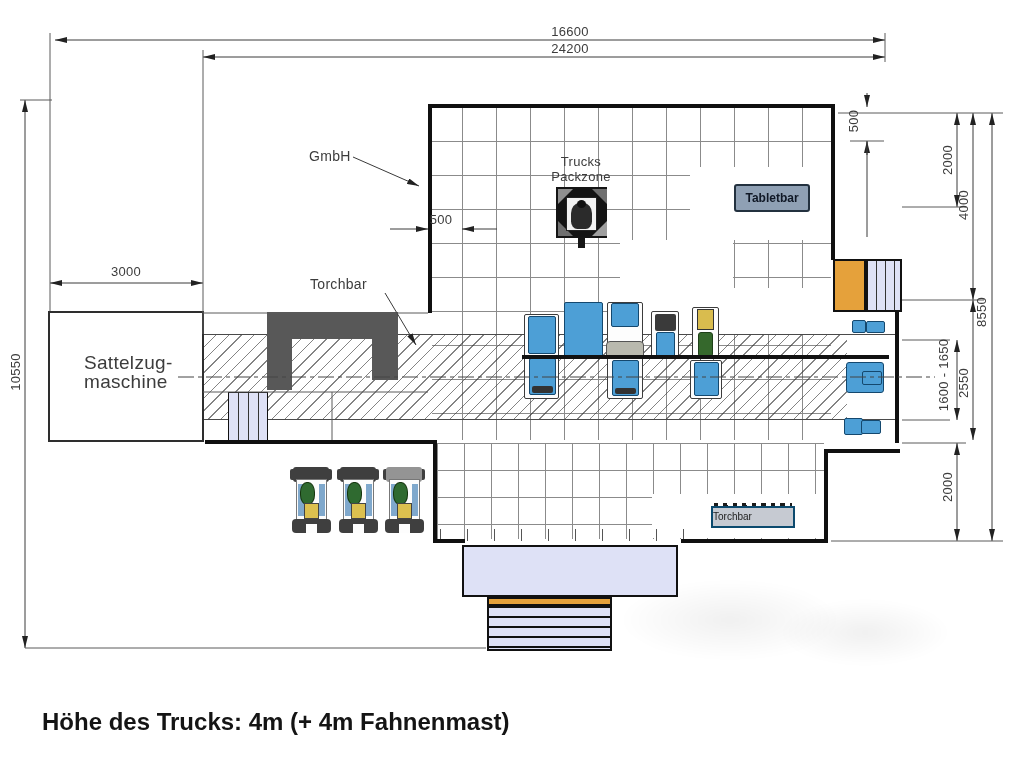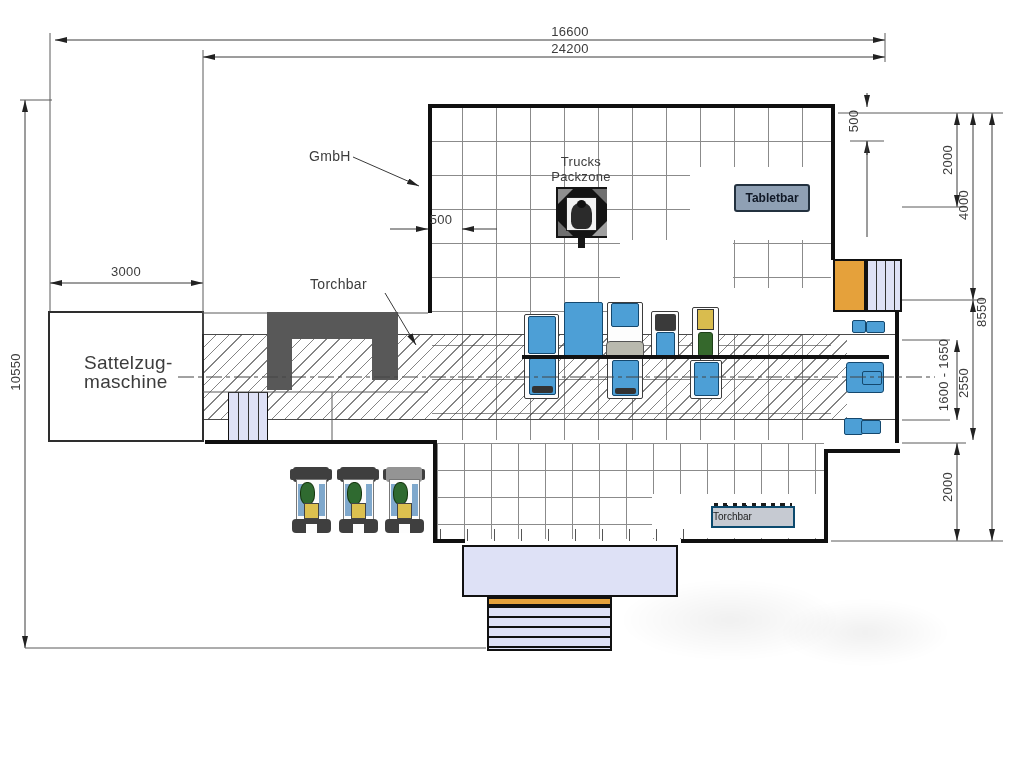--- a/index.html
+++ b/index.html
@@ -269,14 +269,15 @@
   <div class="name" style="left:310px;top:276px;">Torchbar</div>
   <div class="name" style="left:84px;top:353px;font-size:19px;line-height:19px;">
     <div>Sattelzug-</div>
     <div>maschine</div>
   </div>
   <div class="name" style="left:536px;top:154px;width:90px;text-align:center;font-size:13px;line-height:15px;">
     <div>Trucks</div>
     <div>Packzone</div>
   </div>
 
+  <div id="caption">Höhe des Trucks: 4m (+ 4m Fahnenmast)</div>
 
 </div>
 
 </body></html>

